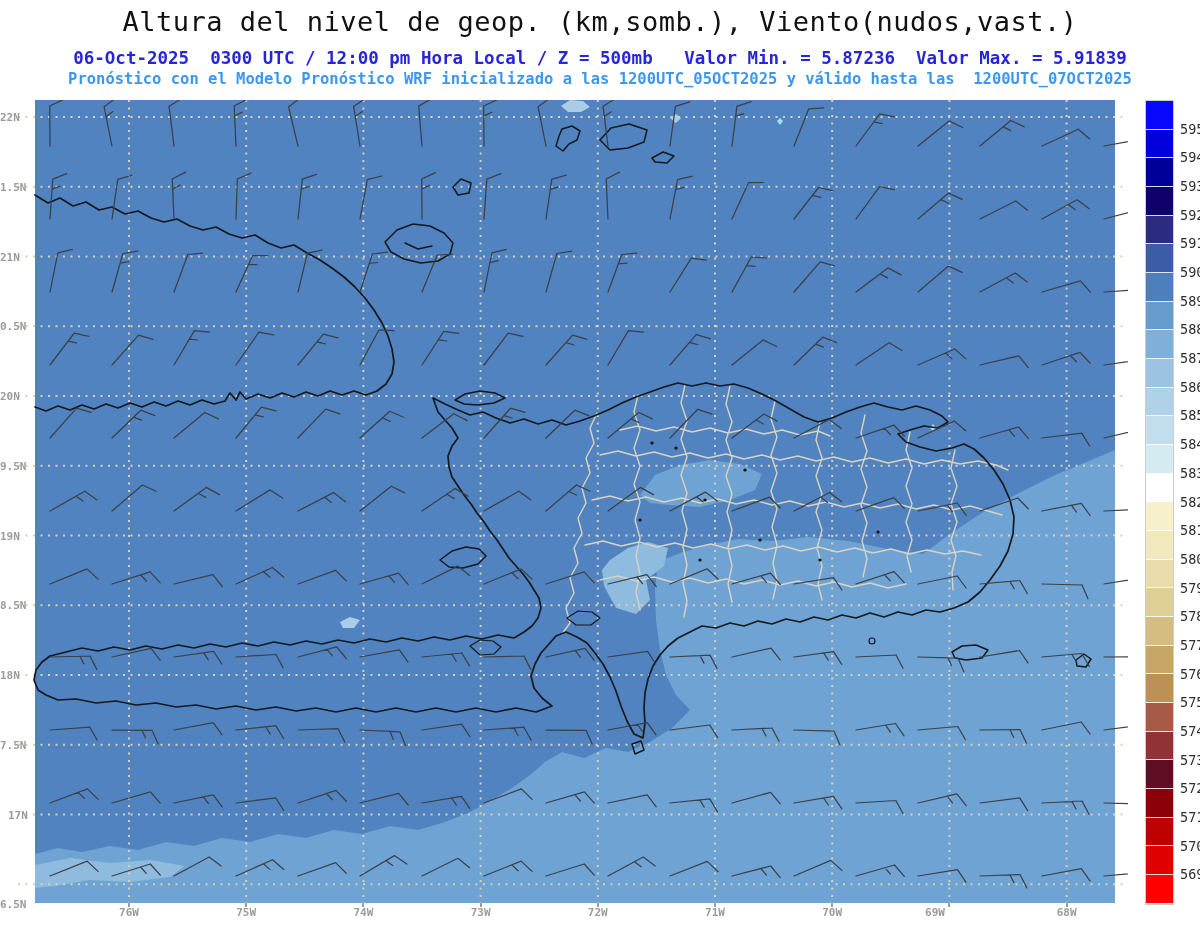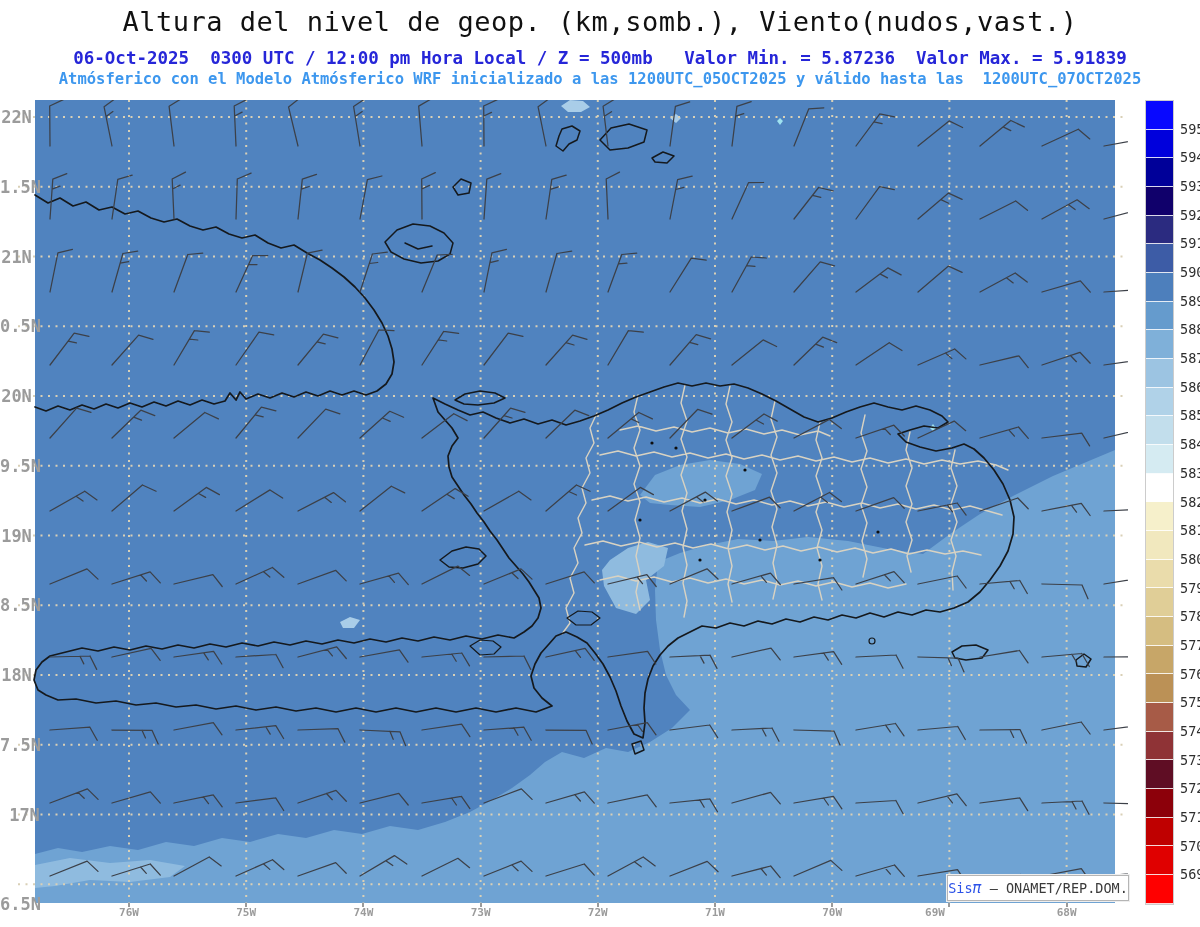--- a/index.html
+++ b/index.html
@@ -4,38 +4,38 @@
 <style>
   html,body{margin:0;padding:0;background:#ffffff;width:1200px;height:927px;overflow:hidden;
     font-family:"DejaVu Sans Mono","Liberation Mono",monospace;}
   #page{position:relative;width:1036px;height:927px;background:#fff;}
   .hdr{position:absolute;left:0;width:1200px;text-align:center;white-space:pre;}
   #title{top:6px;font-size:27px;letter-spacing:0.5px;}
   #line2{top:48px;font-size:17.5px;font-weight:bold;}
   #line3{top:70px;font-size:15.5px;font-weight:bold;}
   #mapwrap{position:absolute;left:18px;top:100px;width:1110px;height:805px;}
   svg{display:block;}
-  .latlab{position:absolute;transform:translateY(-50%);font-size:17px;font-weight:bold;
-    text-align:center;width:33px;left:0;}
+  .latlab{position:absolute;transform:translateY(-50%);font-size:11px;font-weight:bold;
+    text-align:left;width:33px;left:0;}
   .lonlab{position:absolute;transform:translateX(-50%);top:906px;font-size:11px;font-weight:bold;}
   #cbar{position:absolute;left:1145px;top:100px;width:27px;height:803px;border:1px solid #cccccc;}
   .cseg{width:27px;border-bottom:1px solid rgba(255,255,255,.85);box-sizing:border-box;}
   .ctick{position:absolute;left:1180px;transform:translateY(-50%);font-size:13.5px;}
   #badge{position:absolute;left:947px;top:875px;width:180px;height:24px;background:#ffffff;
     border:1px solid #b5b5b5;box-shadow:0 0 0 1px #eeeeee;font-size:13.5px;line-height:24px;
     text-align:center;white-space:nowrap;}
   #badge .pi{font-style:italic;font-size:15px;}
 </style>
 </head>
 <body>
 
 <div id="page">
   <div id="title" class="hdr" style="color: rgb(17, 17, 17);">Altura del nivel de geop. (km,somb.), Viento(nudos,vast.)</div>
   <div id="line2" class="hdr" style="color: rgb(38, 38, 216);">06-Oct-2025  0300 UTC / 12:00 pm Hora Local / Z = 500mb   Valor Min. = 5.87236  Valor Max. = 5.91839</div>
-  <div id="line3" class="hdr" style="color: rgb(61, 151, 238);">Atmósferico con el Modelo Atmósferico WRF inicializado a las 1200UTC_05OCT2025 y válido hasta las  1200UTC_07OCT2025</div>
+  <div id="line3" class="hdr" style="color: rgb(61, 151, 238);">Pronóstico con el Modelo Pronóstico WRF inicializado a las 1200UTC_05OCT2025 y válido hasta las  1200UTC_07OCT2025</div>
 
   <div id="mapwrap">
     <svg width="1110" height="805" viewBox="0 0 1110 805">
 
       <g transform="translate(-18,-100)">
         <rect x="35" y="100" width="1080" height="803" style="fill:var(--sea)"></rect>
         <path style="fill:var(--light1)" d="M1115,450 L1053,476 1013,496 980,514 950,534 923,554 888,549 848,541 808,537 773,541 738,539 708,545 680,553 658,562 655,590 656,620 660,650 666,675 676,695 690,710 672,728 650,742 628,752 606,748 584,758 562,752 545,762 530,775 512,788 492,800 470,812 445,822 418,830 390,826 362,834 334,830 306,838 278,834 250,842 222,838 194,846 166,842 138,850 110,846 82,852 58,848 35,854 L35,903 1115,903 Z"></path>
         <path style="fill:var(--light1)" d="M640,495 L655,475 680,465 710,460 740,464 762,474 755,490 730,500 700,507 670,505 650,503 Z"></path>
         <path style="fill:var(--light2)" d="M610,560 L628,548 648,542 668,548 664,566 646,580 650,600 636,614 616,608 604,586 602,570 Z"></path>
         <path style="fill:var(--light2)" d="M35,865 L70,858 110,863 150,860 185,866 170,877 130,882 90,880 55,886 35,888 Z"></path>
@@ -407,16 +407,13 @@
       <div class="ctick" style="color: rgb(46, 46, 46); top: 673.571px;">5760</div>
       <div class="ctick" style="color: rgb(46, 46, 46); top: 702.25px;">5750</div>
       <div class="ctick" style="color: rgb(46, 46, 46); top: 730.929px;">5740</div>
       <div class="ctick" style="color: rgb(46, 46, 46); top: 759.607px;">5730</div>
       <div class="ctick" style="color: rgb(46, 46, 46); top: 788.286px;">5720</div>
       <div class="ctick" style="color: rgb(46, 46, 46); top: 816.964px;">5710</div>
       <div class="ctick" style="color: rgb(46, 46, 46); top: 845.643px;">5700</div>
       <div class="ctick" style="color: rgb(46, 46, 46); top: 874.321px;">5690</div>
     </div>
 
-  <div id="badge">
-    <span style="color: rgb(43, 82, 232);">Sis</span><span class="pi" style="color: rgb(43, 82, 232);">π</span><span style="color: rgb(58, 58, 58);"> – ONAMET/REP.DOM.</span>
-  </div>
 </div>
 
 </body></html>

